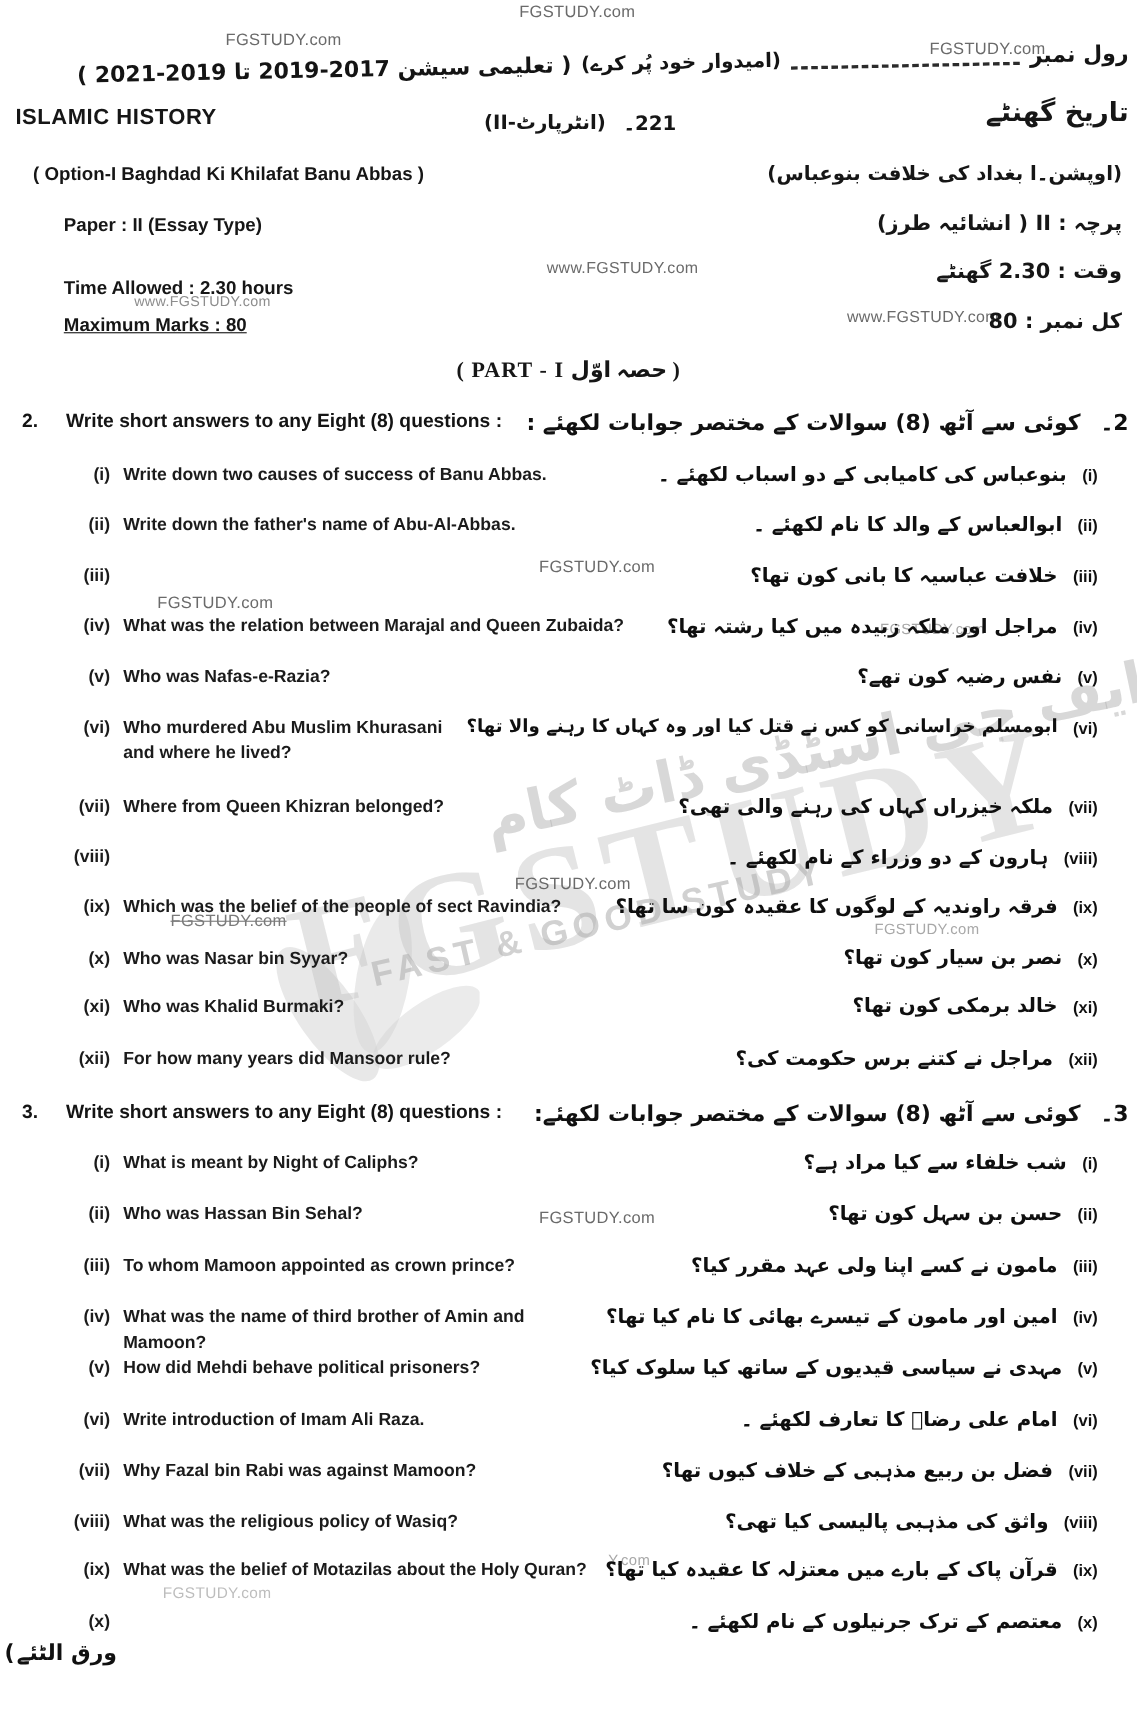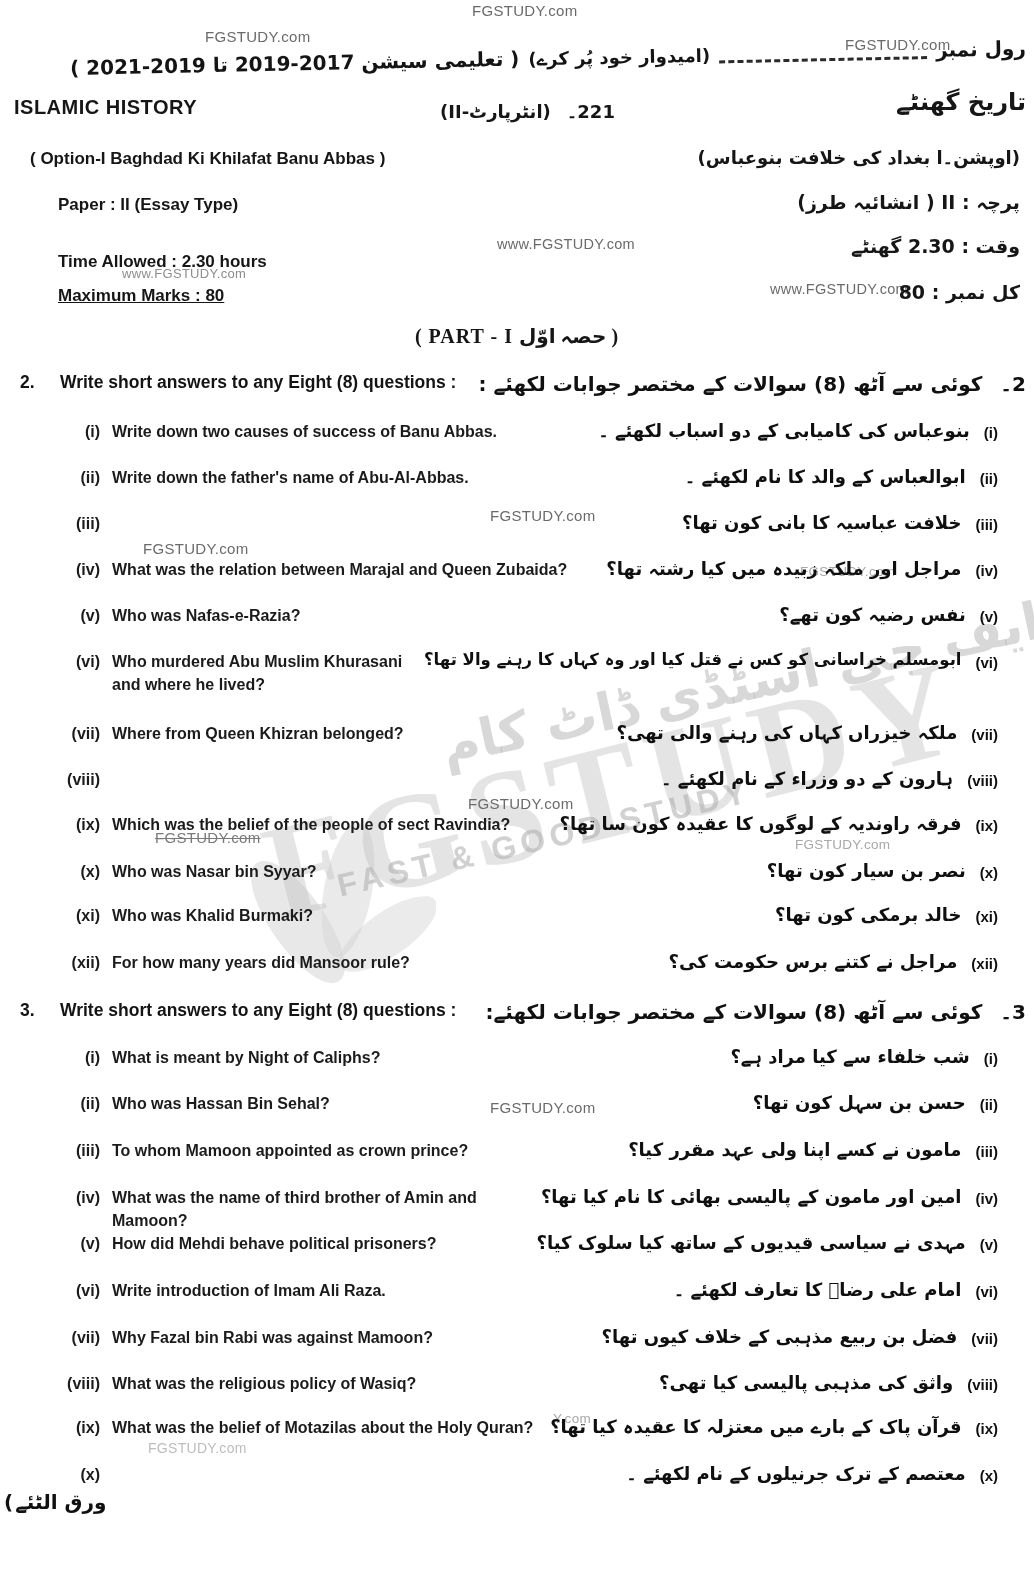--- a/index.html
+++ b/index.html
@@ -300,21 +300,21 @@
         <span class="txt-ur">مامون نے کسے اپنا ولی عہد مقرر کیا؟</span>
       </div>
   </div>
   <div class="item-row" style="top:1186px;">
     <div class="cell-en">
         <span class="num-en">(iv)</span>
         <span class="txt-en">What was the name of third brother of Amin and Mamoon?</span>
       </div>
     <div class="cell-ur">
         <span class="num-ur">(iv)</span>
-        <span class="txt-ur">امین اور مامون کے پالیسی بھائی کا نام کیا تھا؟</span>
+        <span class="txt-ur">امین اور مامون کے تیسرے بھائی کا نام کیا تھا؟</span>
       </div>
   </div>
   <div class="item-row" style="top:1232px;">
     <div class="cell-en">
         <span class="num-en">(v)</span>
         <span class="txt-en">How did Mehdi behave political prisoners?</span>
       </div>
     <div class="cell-ur">
         <span class="num-ur">(v)</span>
         <span class="txt-ur">مہدی نے سیاسی قیدیوں کے ساتھ کیا سلوک کیا؟</span>

